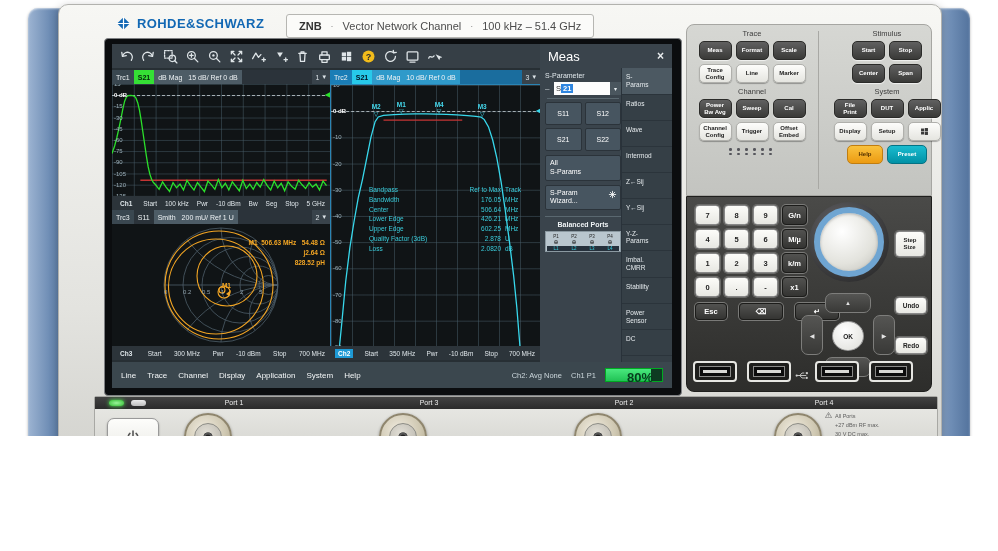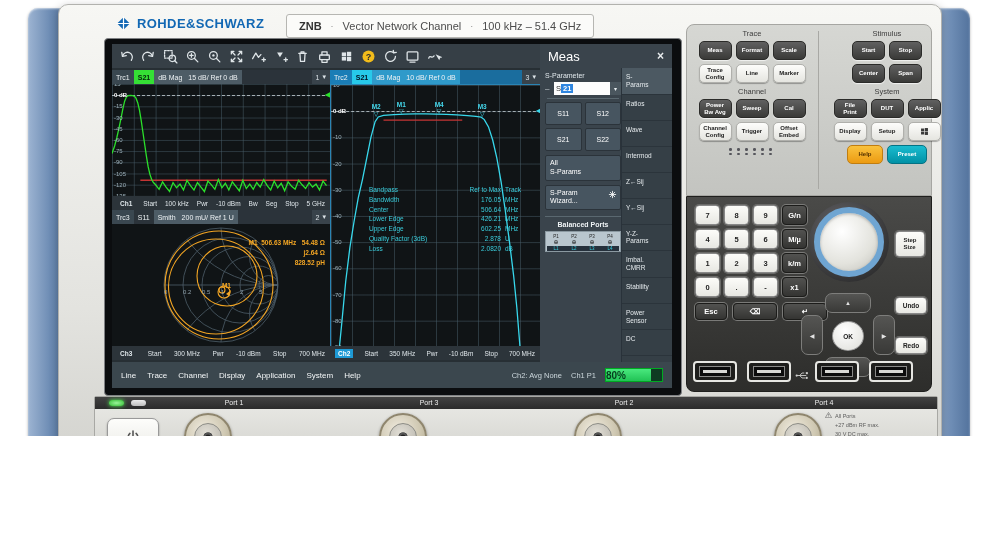--- a/index.html
+++ b/index.html
@@ -49,21 +49,21 @@
   .bpinfo{position:absolute;left:38px;top:100px;width:166px;font-size:6.5px;color:#3accdb;line-height:1.5}
   .bpirow{display:grid;grid-template-columns:80px 52px 30px}
   .bpirow .v{text-align:right}
   .bpirow .u{padding-left:4px}
   .smithro{position:absolute;right:5px;top:14px;text-align:right;color:#f2a524;font-size:6.5px;line-height:1.5;font-weight:bold}
   .smithM{position:absolute;color:#f2a524;font-size:6.5px;font-weight:bold;transform:translate(-50%,-100%);text-align:center;line-height:1}
   .menubar{position:absolute;left:0;top:318px;width:560px;height:26px;background:#3b474e;display:flex;align-items:center;gap:11px;padding:0 9px;box-sizing:border-box;font-size:8px;color:#f2f5f6}
   .mstatus{margin-left:auto;display:flex;align-items:center;gap:9px;color:#cdd8dd;font-size:7.5px}
   .progress{width:56px;height:12px;background:#0e3b22;border:1px solid #0a2;position:relative}
   .progress .fill{position:absolute;left:0;top:0;bottom:0;background:linear-gradient(#49e87e,#21c355)}
-  .progress .ptx{position:absolute;left:0;top:1px;font-size:10px;color:#053d1d;font-weight:bold}
+  .progress .ptx{position:absolute;left:21px;top:1px;font-size:13px;color:#053d1d;font-weight:bold}
   
   .meas{position:absolute;left:428px;top:0;width:132px;height:318px;background:#3a444c}
   .meas-title{height:24px;display:flex;align-items:center;padding:0 8px;font-size:13px;color:#fff}
   .meas-close{margin-left:auto;font-size:12px;font-weight:bold;color:#e8ecee}
   .meas-left{position:absolute;left:5px;top:27px;width:76px}
   .slabel{font-size:7px;color:#dfe6ea;margin:1px 0 2px}
   .ddrow{display:flex;align-items:center;height:14px;margin-bottom:3px}
   .dddec{width:9px;color:#cfd6da;font-size:8px}
   .ddfield{flex:1;background:#fdfdfd;height:13px;display:flex;align-items:center;padding:0 2px;font-size:7.5px;color:#333}
   .ddsel{background:#2f86e0;color:#fff;padding:0 2px;font-weight:bold}
@@ -94,21 +94,21 @@
   .hkbtn.light{background:linear-gradient(#fdfdfb,#e5e5e0);color:#222;border:1px solid #b0b0ac;box-shadow:0 1px 1px rgba(0,0,0,.3)}
   .hkbtn.help{background:linear-gradient(#f9c23e,#ec9b12);color:#553300;border:1px solid #c07d10;min-width:36px}
   .hkbtn.preset{background:linear-gradient(#1abccf,#0191a6);color:#fff;border:1px solid #047284;min-width:40px}
   .speaker{display:grid;grid-template-columns:repeat(6,6px);gap:2px;margin-top:5px}
   .speaker i{width:2.5px;height:2.5px;border-radius:50%;background:#56565c}
   .hk-bot{position:absolute;left:686px;top:196px;width:246px;height:196px;background:linear-gradient(#4a4a48,#2d2d2b);border:1px solid #1f1f1d;border-radius:0 0 8px 8px;box-sizing:border-box}
   .kp{position:absolute;left:8px;top:8px;display:grid;grid-template-columns:repeat(4,25px);grid-auto-rows:20px;gap:4px}
   .key{border-radius:4px;display:flex;align-items:center;justify-content:center;font-size:7.5px;font-weight:bold;box-sizing:border-box}
   .key.lt{background:linear-gradient(#fcfcf9,#e7e7e2);color:#222;border:1px solid #888;box-shadow:0 0 0 1px #6a6a68}
   .key.dk{background:linear-gradient(#525250,#343432);color:#fff;border:1px solid #1c1c1a;box-shadow:0 0 0 1px #7a7a78}
-  .kpb{position:absolute;left:8px;top:106px;display:flex;gap:6px}
+  .kpb{position:absolute;left:8px;top:106px;display:flex;gap:12px}
   .knob-outer{position:absolute;left:122px;top:5px;width:80px;height:80px;border-radius:50%;background:radial-gradient(circle at 40% 35%,#6a6a6e,#1e1e1e)}
   .knob{position:absolute;left:5px;top:5px;width:70px;height:70px;border-radius:50%;border:6px solid #6fa5d2;background:radial-gradient(circle at 38% 32%,#ffffff,#e3e3dd 60%,#bfbfb9);box-sizing:border-box;box-shadow:inset 0 1px 3px rgba(0,0,0,.25)}
   .stepsize{position:absolute;left:208px;top:34px;width:30px;height:26px;font-size:6px;white-space:pre-line;line-height:1.15}
   .nav{position:absolute;left:112px;top:96px;width:96px;height:84px}
   .navbtn{position:absolute;background:linear-gradient(#555553,#393937);border:1px solid #7d7d7b;border-radius:7px;display:flex;align-items:center;justify-content:center;color:#e4e4e4;font-size:6px}
   .ok{position:absolute;left:33px;top:28px;width:30px;height:28px;border-radius:50%;background:radial-gradient(circle at 40% 32%,#fff,#ddddd8);color:#222;font-size:6.5px;font-weight:bold;display:flex;align-items:center;justify-content:center;border:1px solid #999}
   .miniund{position:absolute;width:32px;height:17px;font-size:6.5px}
   .usb{position:absolute;top:164px;width:44px;height:21px;border:2px solid #e6e6e2;border-radius:4px;background:#1d1d1b;display:flex;align-items:center;justify-content:center;box-sizing:border-box}
   .usb .slot{width:30px;height:9px;background:#0c0c0c;border:1px solid #8a8a88;display:flex;align-items:center;justify-content:center}
   .usb .tongue{width:24px;height:3px;background:#d8d8d4}

